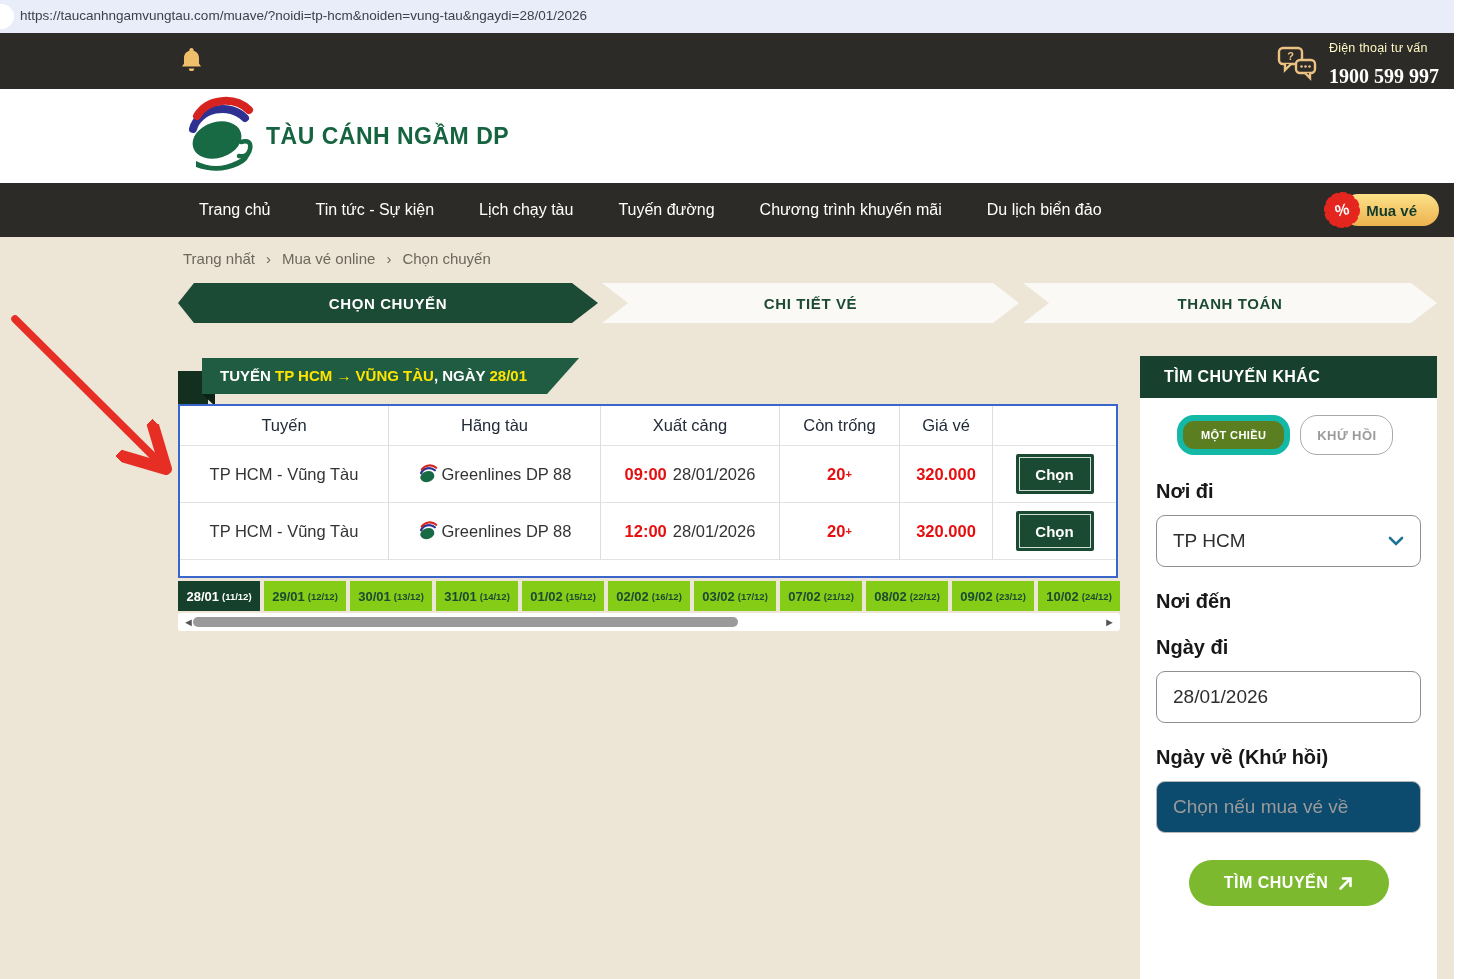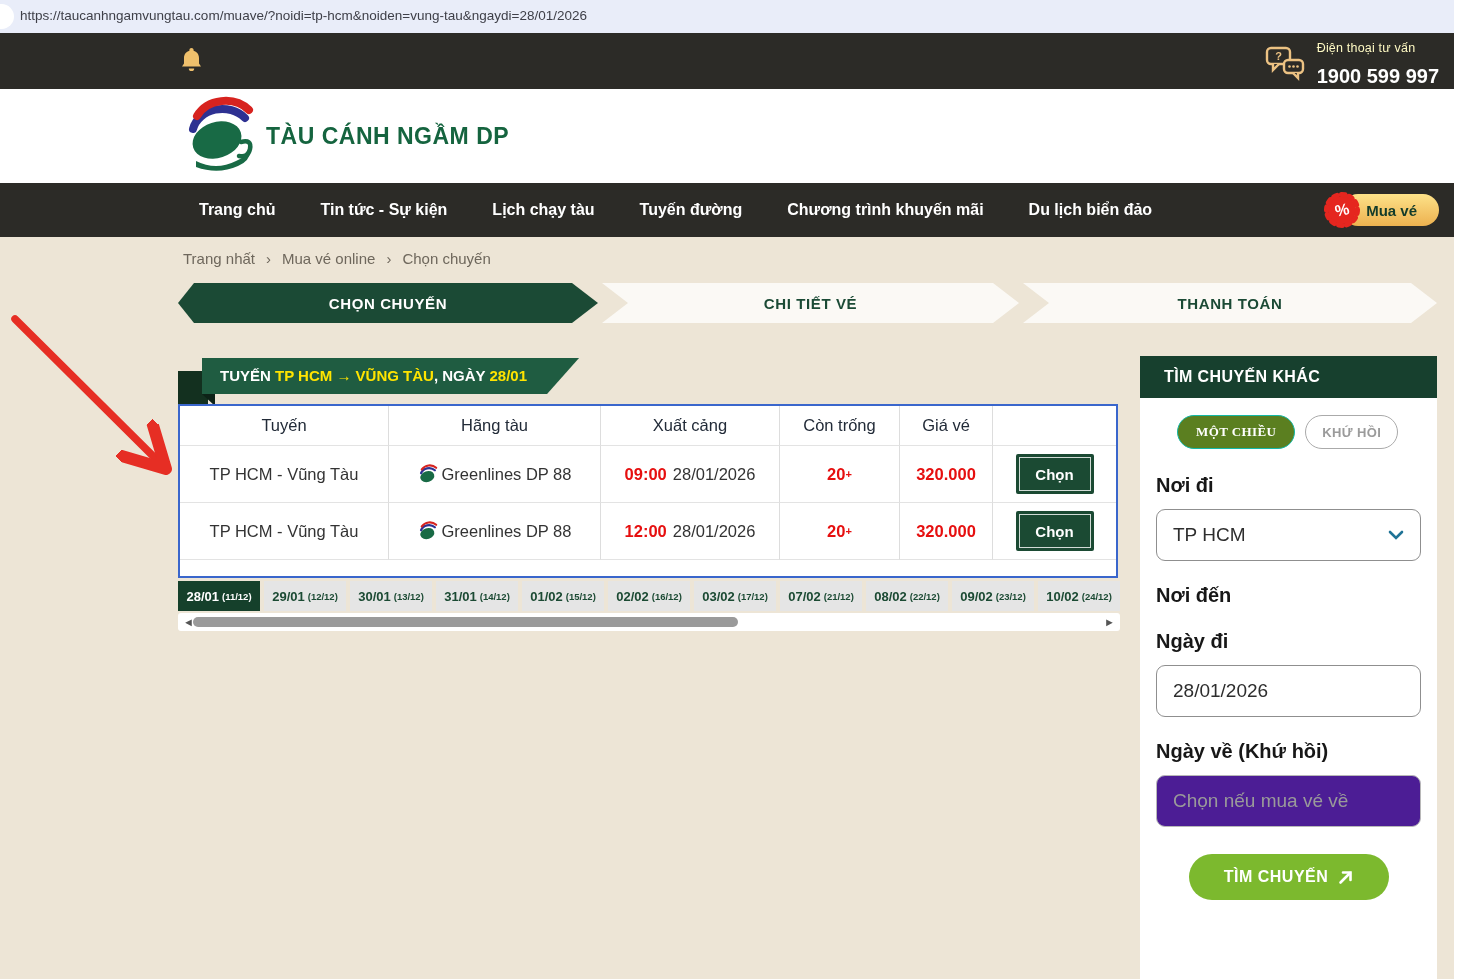--- a/index.html
+++ b/index.html
@@ -10,37 +10,37 @@
   
   .url-bar { position:absolute; left:0; top:0; width:1483px; height:33px; background:#e9edf9; }
   .url-stub { position:absolute; left:-16px; top:4px; width:30px; height:25px; background:#fff; border-radius:13px; }
   .url-text { position:absolute; left:20px; top:0; line-height:32px; font-size:13.5px; color:#3f4049; }
 
   
   .topbar { position:absolute; left:0; top:33px; width:1483px; height:56px; background:#2c2b27; }
   .bell { position:absolute; left:181px; top:14px; }
   .hotline { position:absolute; right:44px; top:8px; display:flex; align-items:center; gap:11px; }
   .hotline-label { font-size:12.5px; color:#fef9c3; letter-spacing:.2px; }
-  .hotline-number { font-size:20px; font-weight:800; color:#fff; margin-top:10px; }
+  .hotline-number { font-size:20px; font-weight:800; color:#fff; margin-top:10px;font-family:Liberation Serif, serif; }
 
   
   .header { position:absolute; left:0; top:89px; width:1483px; height:94px; background:#fff; }
   .logo-row { position:absolute; left:184px; top:6px; display:flex; align-items:center; gap:6px; }
   .brand { font-size:23px; font-weight:800; color:#15643f; letter-spacing:.5px; }
   .search { position:absolute; left:607px; top:112px; display:flex; }
   .search input { width:472px; height:43px; border:1px solid #eec27e; border-right:none; border-radius:6px 0 0 6px;
                   padding:0 16px; font-size:15px; color:#555; font-family:"Liberation Sans",sans-serif; outline:none; }
   .search input::placeholder { color:#9a9a9a; }
   .search-btn { width:43px; height:43px; background:#f2c472; border:1px solid #eec27e; border-radius:0 6px 6px 0;
                 display:flex; align-items:center; justify-content:center; cursor:pointer; }
 
   
   .nav { position:absolute; left:0; top:183px; width:1483px; height:54px; background:#2c2b27; }
   .nav-items { position:absolute; left:199px; top:0; height:54px; display:flex; align-items:center; gap:45px; }
-  .nav-item { color:#fff; font-size:16px; font-weight:700; cursor:pointer; white-space:nowrap; }
+  .nav-item { color:#fff; font-size:16px; font-weight:400; cursor:pointer; white-space:nowrap; }
   .buy-btn { position:absolute; right:44px; top:11px; height:32px; padding:0 22px 0 24px; border-radius:17px;
              background:linear-gradient(180deg,#fde289,#edb14f); color:#123b2a; font-size:15px; font-weight:800;
              display:flex; align-items:center; cursor:pointer; }
   .buy-badge { position:absolute; left:-20px; top:-4px; }
 
   
   .main { position:absolute; left:0; top:237px; width:1483px; height:742px; background:#ede5d6; }
 
   .breadcrumb { position:absolute; left:183px; top:250px; display:flex; gap:11px; font-size:15px; color:#6e675c; }
   .crumb-sep { color:#6e675c; }
@@ -81,46 +81,46 @@
   .time-red { color:#e60f0f; font-weight:800; margin-right:6px; }
   .red-b { color:#e60f0f; font-weight:800; }
   .seats sup { font-size:11px; }
   .choose-btn { width:78px; height:40px; background:#1b4a33; border:3px solid #1b4a33; border-radius:2px;
                 box-shadow:inset 0 0 0 1px rgba(255,255,255,.8); color:#fff; font-size:15px; font-weight:800;
                 cursor:pointer; font-family:"Liberation Sans",sans-serif; }
   .tfill { grid-column:1 / 7; height:16px; }
 
   
   .date-tabs { position:absolute; left:178px; top:581px; width:942px; height:30px; display:flex; gap:4px; overflow:hidden; }
-  .dtab { flex:0 0 82px; height:30px; background:#e5e5e5; color:#1b4a33; display:flex; align-items:center;
+  .dtab { flex:0 0 82px; height:30px; background:#84cc16; color:#1b4a33; display:flex; align-items:center;
           justify-content:center; cursor:pointer; white-space:nowrap; }
   .dtab .d { font-size:13px; font-weight:800; }
   .dtab .l { font-size:9.5px; font-weight:700; margin-left:3px; }
   .dtab.active { background:#15402b; color:#fff; }
 
   
   .scrollbar { position:absolute; left:178px; top:613px; width:942px; height:18px; background:#fff; border-radius:3px; }
   .sb-arrow { position:absolute; top:1px; font-size:11px; color:#555; cursor:pointer; line-height:16px; }
   .sb-left { left:5px; } .sb-right { right:5px; }
   .sb-thumb { position:absolute; left:15px; top:4px; width:545px; height:10px; background:#9a9a9a; border-radius:5px; cursor:grab; }
 
   
   .sb-header { position:absolute; left:1140px; top:356px; width:297px; height:42px; background:#17402e; color:#fff;
                font-size:16px; font-weight:800; letter-spacing:.4px; line-height:42px; padding-left:24px; }
   .sb-panel { position:absolute; left:1140px; top:398px; width:297px; height:581px; background:#fff; padding:17px 16px; }
   .pills { display:flex; margin-left:21px; }
-  .pill-on { background:#5b7f20; color:#fff; font-size:13px; font-weight:800; letter-spacing:.4px;
-             padding:8px 18px; border-radius:17px; border:1px solid #14b8a6; cursor:pointer; font-family:Liberation Serif, serif; }
+  .pill-on { background:#5b7f20; color:#fff; font-size:11px; font-weight:800; letter-spacing:.4px;
+             padding:8px 18px; border-radius:17px; border:6px solid #14b8a6; cursor:pointer; font-family:Liberation Sans, sans-serif; }
   .pill-off { background:#fff; color:#9b9b9b; font-size:13px; font-weight:700; letter-spacing:.4px;
               padding:8px 16px; border-radius:17px; border:1px solid #aaa; margin-left:10px; cursor:pointer; font-family:"Liberation Sans",sans-serif; }
   .f-label { font-size:20px; font-weight:800; color:#171717; margin:23px 0 12px; }
   .f-label.first { margin-top:25px; }
   .f-box { height:52px; border:1.5px solid #8f8f8f; border-radius:9px; padding:0 16px; display:flex;
            align-items:center; justify-content:space-between; font-size:19px; color:#2e2e2e; cursor:pointer; background:#fff; }
-  .f-box.disabled { background:#4c1d95; border-color:#b8b8b8; color:#9a9a9a; cursor:default; }
+  .f-box.disabled { background:#0c4a6e; border-color:#b8b8b8; color:#9a9a9a; cursor:default; }
   .submit-btn { margin:27px auto 0; width:200px; height:46px; border-radius:26px; background:#7cb92e; border:none;
                 color:#fff; font-size:16px; font-weight:800; letter-spacing:.5px; display:flex; align-items:center;
                 justify-content:center; gap:10px; cursor:pointer; font-family:"Liberation Sans",sans-serif; }
 </style>
 </head>
 <body>
 
 <div class="stage">
 
   <div class="url-bar">

